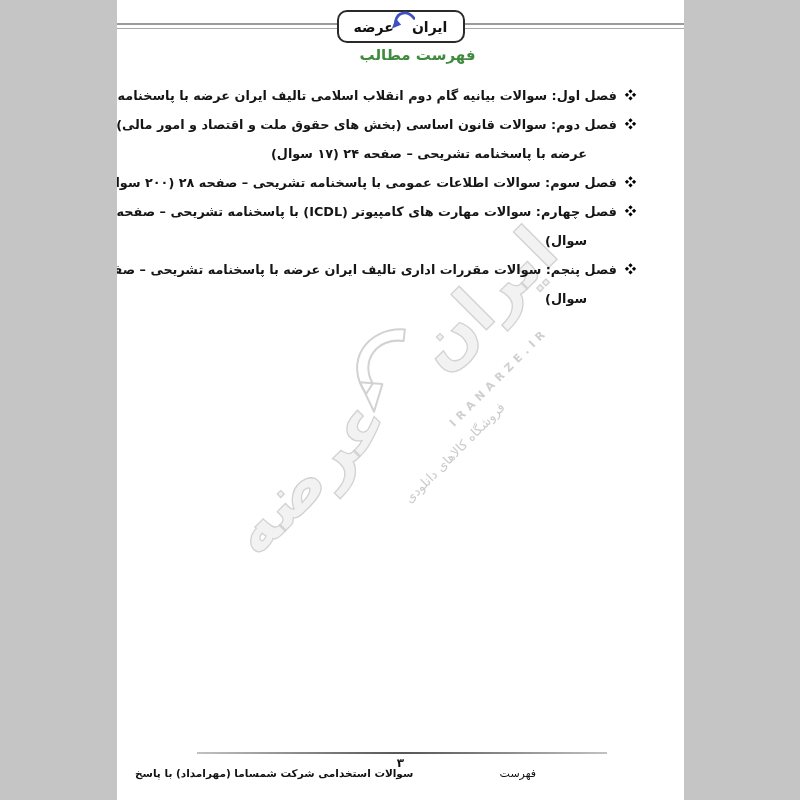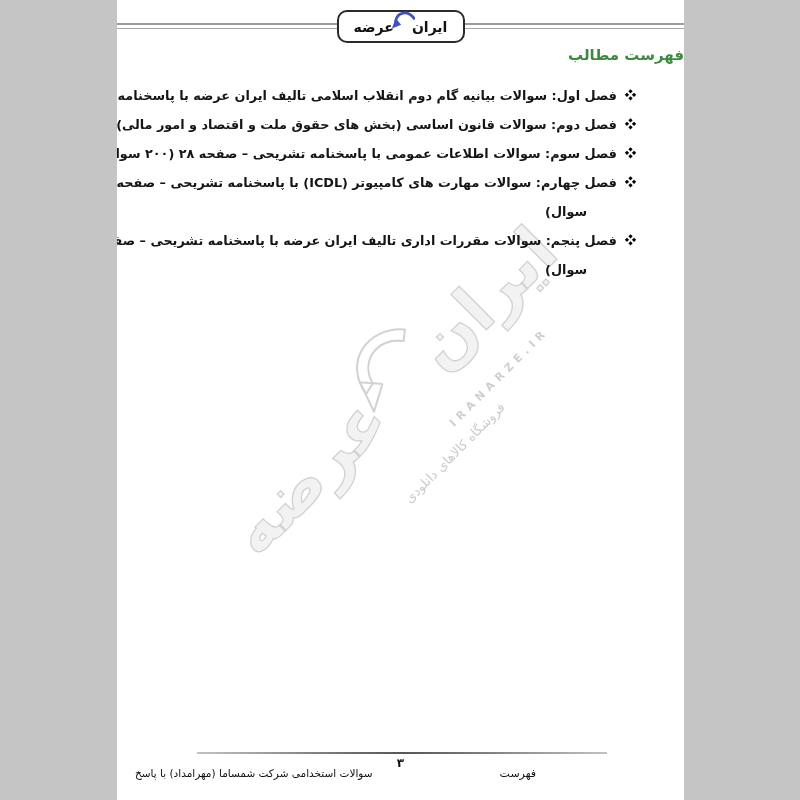--- a/index.html
+++ b/index.html
@@ -21,21 +21,21 @@
     position:absolute; top:10px; left:50%; transform:translateX(-50%);
     width:128px; height:33px; background:#fff;
     border:2px solid #2a2a2a; border-radius:10px;
     display:flex; align-items:center; justify-content:center;
     z-index:2;
   }
   .logo-row { direction:rtl; display:flex; align-items:center; font-weight:bold; font-size:14px; color:#111; }
   .logo-arrow { margin:0 -3px 6px -3px; }
   
   .page-title {
-    position:absolute; top:46px; left:0; right:0; text-align:right;
+    position:absolute; top:46px; left:0; right:0; text-align:center;
     font-size:15px; font-weight:bold; z-index:2;margin-left:34px;
   }
   
   .toc { position:absolute; top:81px; left:0; right:0; direction:rtl; z-index:2; }
   .toc-item { position:relative; padding-right:67px; padding-left:28px; text-align:right; }
   .toc-line {
     font-size:12.8px; font-weight:bold; color:#151515;
     line-height:29px; white-space:nowrap;
   }
   .toc-line.cont { padding-right:30px; }
@@ -77,21 +77,21 @@
   .footer-pagenum {
     position:absolute; top:756px; left:0; right:0; text-align:center;
     font-size:12px; font-weight:bold; color:#111; z-index:2;
   }
   .footer-section {
     position:absolute; top:767px; right:148px;
     font-size:11px; font-weight:normal; color:#111; direction:rtl; z-index:2;
   }
   .footer-book {
     position:absolute; top:767px; left:18px;
-    font-size:10.5px; font-weight:normal; color:#111; direction:rtl;
+    font-size:10.5px; font-weight:bold; color:#111; direction:rtl;
     white-space:nowrap; z-index:2;
   }
 </style>
 </head>
 <body>
 
 <div class="paper">
 
   <div class="watermark">
     <div class="wm-main">
@@ -128,20 +128,21 @@
   <div class="toc">
 
     <div class="toc-item">
       <span class="bullet"></span>
       <div class="toc-line">فصل اول: سوالات بیانیه گام دوم انقلاب اسلامی تالیف ایران عرضه با پاسخنامه تشریحی –</div>
     </div>
 
     <div class="toc-item">
       <span class="bullet"></span>
       <div class="toc-line">فصل دوم: سوالات قانون اساسی (بخش های حقوق ملت و اقتصاد و امور مالی) تالیف ایران</div>
+      <div class="toc-line cont">عرضه با پاسخنامه تشریحی – صفحه ۲۴ (۱۷ سوال)</div>
     </div>
 
     <div class="toc-item">
       <span class="bullet"></span>
       <div class="toc-line">فصل سوم: سوالات اطلاعات عمومی با پاسخنامه تشریحی – صفحه ۲۸ (۲۰۰ سوال)</div>
     </div>
 
     <div class="toc-item">
       <span class="bullet"></span>
       <div class="toc-line">فصل چهارم: سوالات مهارت های کامپیوتر (ICDL) با پاسخنامه تشریحی – صفحه ۷۰ (۲۰۰</div>

